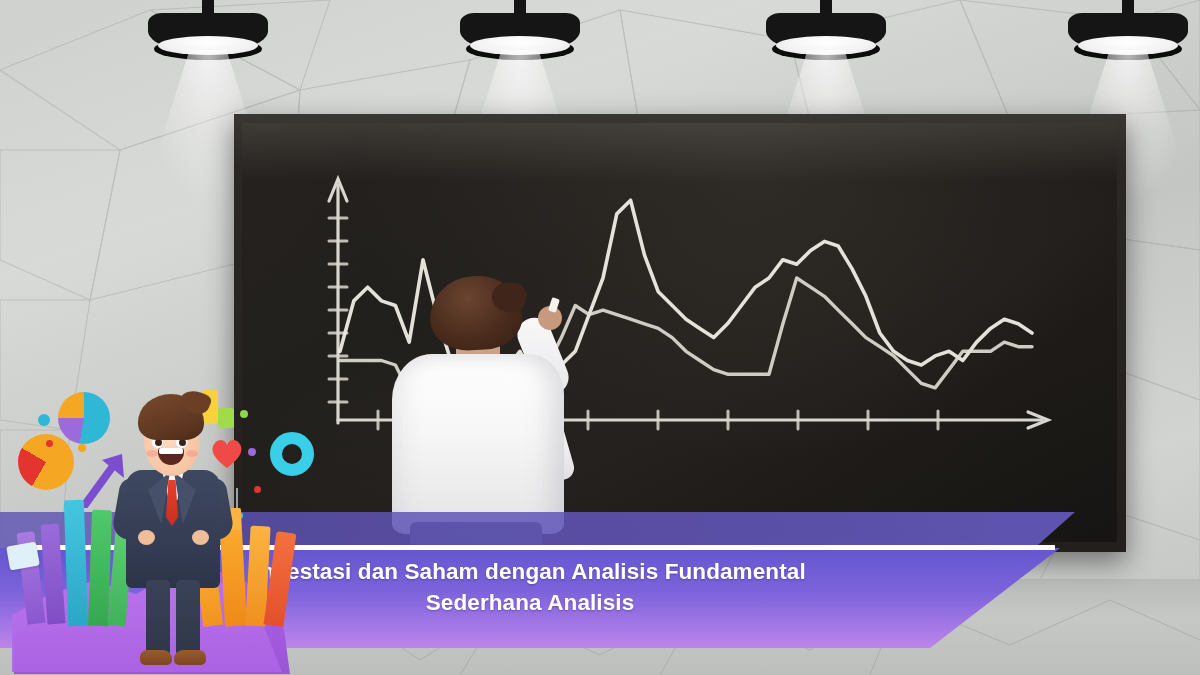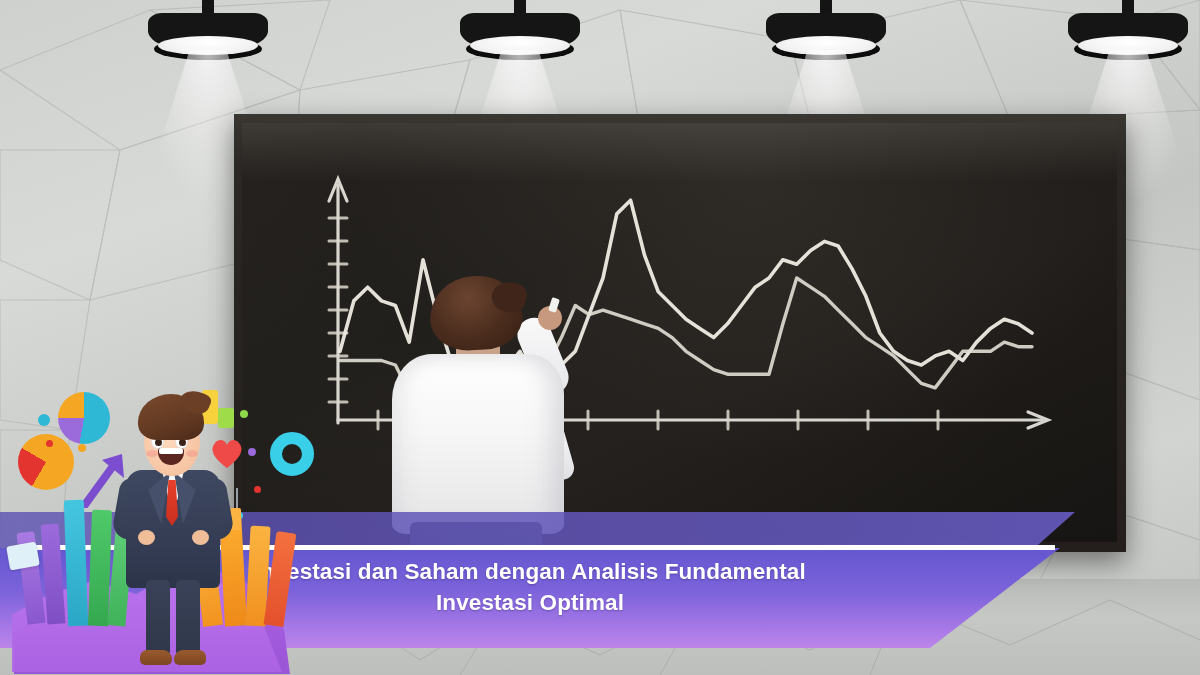--- a/index.html
+++ b/index.html
@@ -264,21 +264,21 @@
     <div class="t-hair"></div>
     <div class="t-hairtuft"></div>
     <div class="t-legs"></div>
   </div>
 
   <div class="banner-top"></div>
   <div class="banner-main"></div>
   <div class="banner-line"></div>
   <div class="banner-title">
     <div>Investasi dan Saham dengan Analisis Fundamental</div>
-    <div>Investasi Optimal</div>
+    <div>Sederhana Analisis</div>
   </div>
 
   <div class="scene">
 
     <div class="pie" style="left:18px;top:42px;width:56px;height:56px;
          background:conic-gradient(from 0deg,#f5a623 0deg 210deg,#e3342f 210deg 300deg,#f5a623 300deg 360deg);"></div>
     <div class="pie" style="left:58px;top:0px;width:52px;height:52px;
          background:conic-gradient(from 0deg,#2fb8d6 0deg 190deg,#9b6bdc 190deg 270deg,#f5a623 270deg 360deg);"></div>
 
     <div class="chip" style="left:38px;top:22px;width:12px;height:12px;background:#2fb8d6;"></div>

